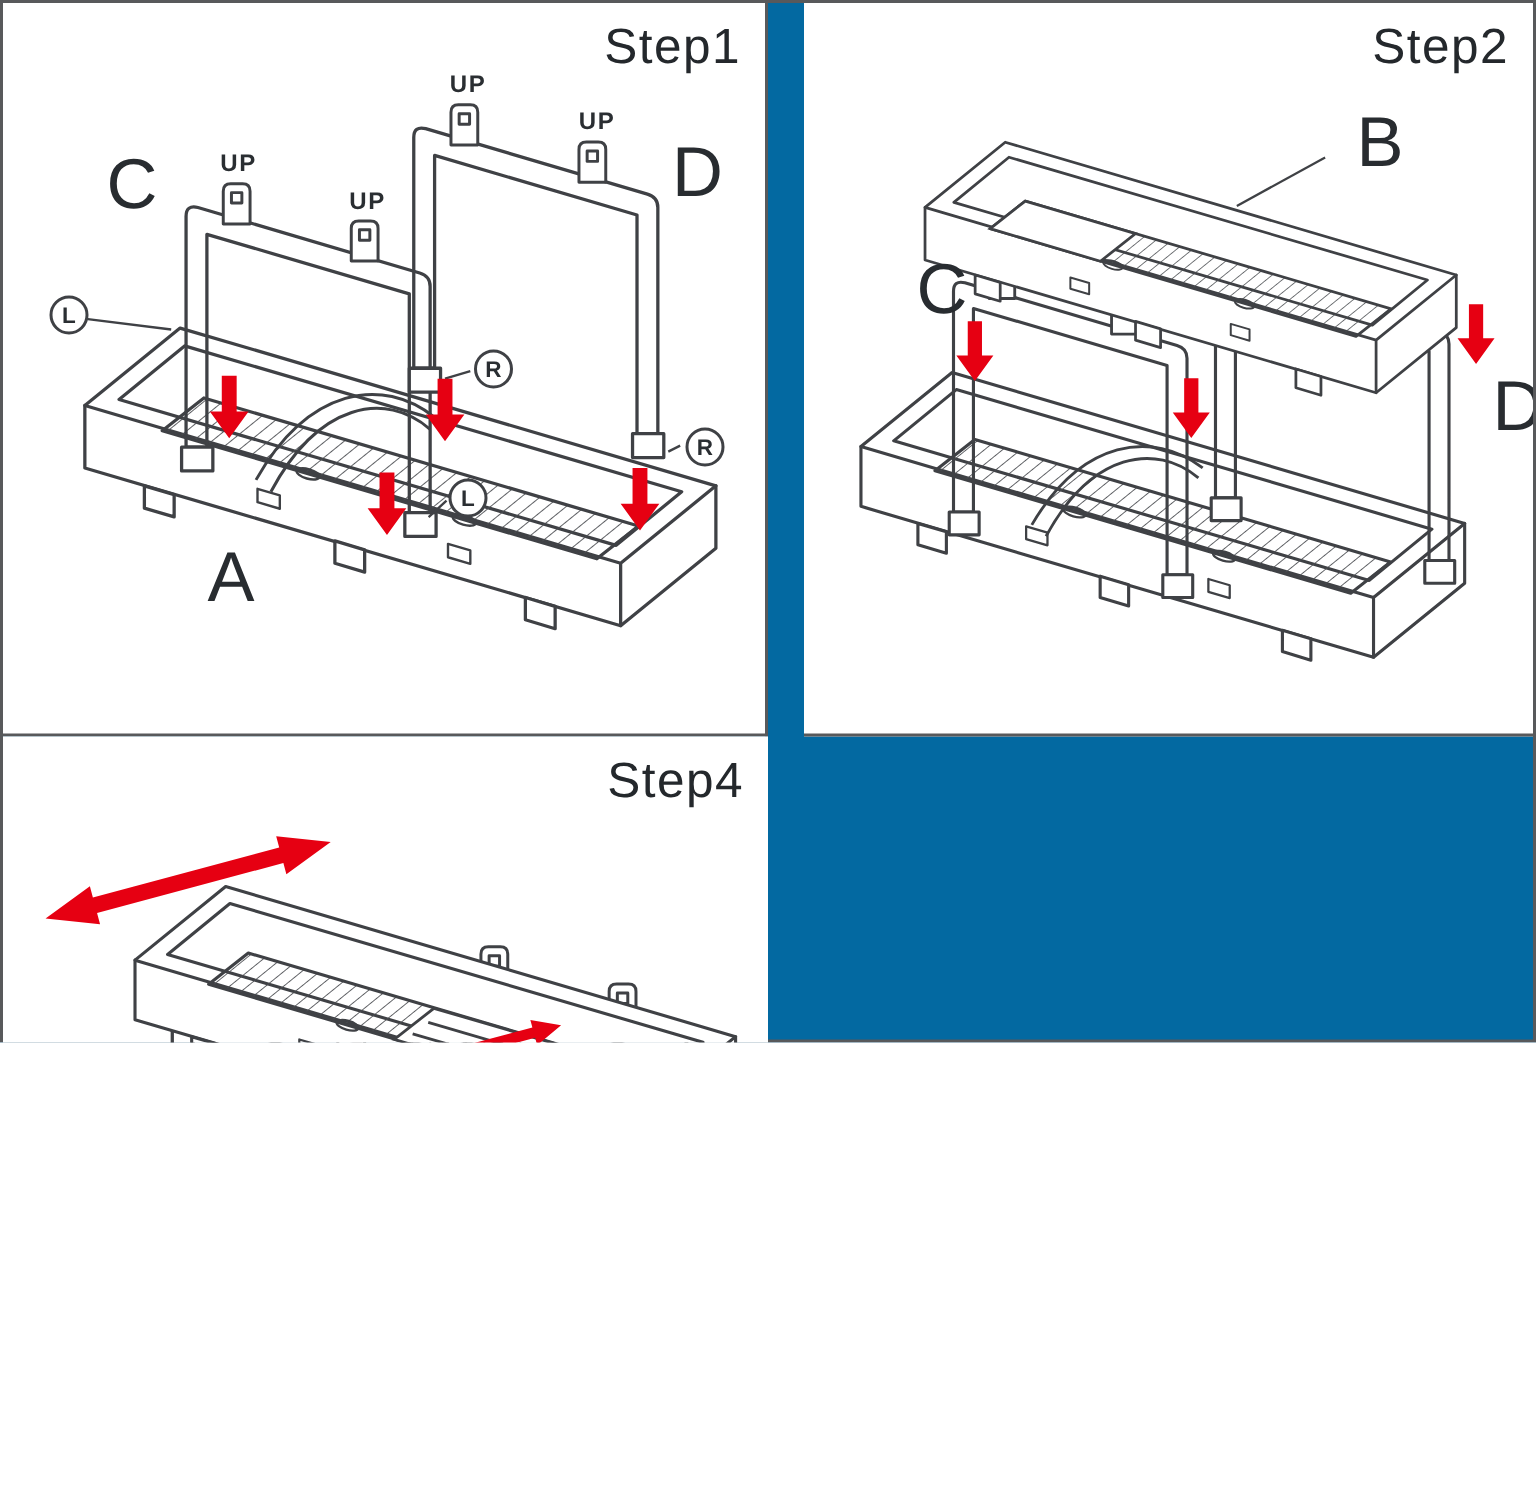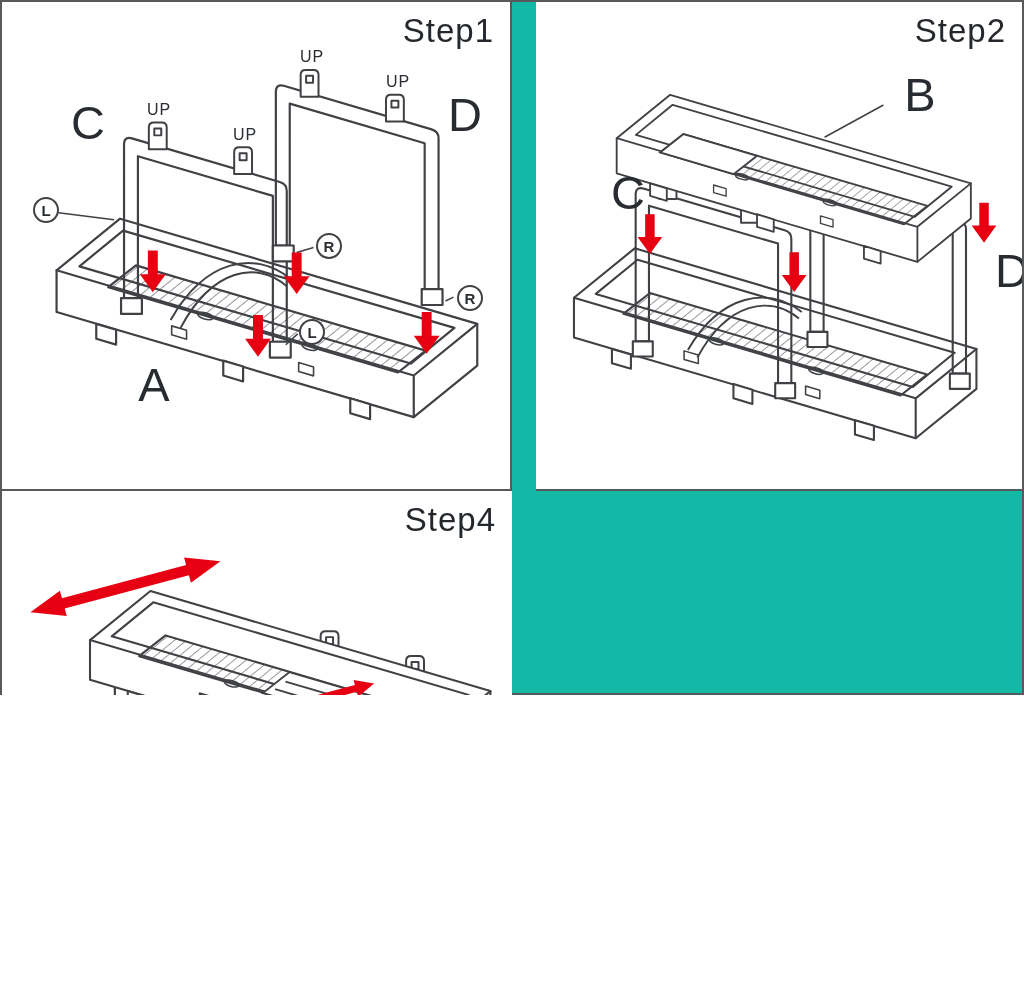--- a/index.html
+++ b/index.html
@@ -1,36 +1,36 @@
 <!DOCTYPE html>
 <html><head>
 <meta charset="utf-8">
 <style>
   html,body{margin:0;padding:0;background:#fff;}
   .page{
     position:relative;width:1024px;height:695px;box-sizing:border-box;
-    border:2px solid #58595b;background:#14b8a6;
+    border:2px solid #58595b;background:#0369a1;
     font-family:"Liberation Sans", sans-serif;color:#24282c;
     display:grid;grid-template-columns:510px 510px;grid-template-rows:489px 498px;
   }
   .quad{position:relative;overflow:hidden;background:#fff;}
   .q1{border-right:2px solid #58595b;border-bottom:2px solid #58595b;}
   .q2{border-bottom:2px solid #58595b;margin-left:24px;}
   .q3{border-right:2px solid #58595b;}
   .quad svg.art{position:absolute;left:0;top:0;width:100%;height:100%;}
   .step-title{
     position:absolute;right:16px;top:10px;font-size:33px;color:#24282c;
     letter-spacing:1px;white-space:nowrap;
   }
   .part-label{
     position:absolute;font-size:47px;color:#282c30;transform:translate(-50%,-50%);
     white-space:nowrap;
   }
   .up-label{
-    position:absolute;font-size:16px;font-weight:400;color:#2a2e32;
+    position:absolute;font-size:16px;font-weight:700;color:#2a2e32;
     transform:translate(-50%,-50%);letter-spacing:1px;
   }
   .circle-mark{
     position:absolute;width:26px;height:26px;border:2px solid #3f4145;border-radius:50%;
     font-size:15px;font-weight:700;color:#2a2e32;display:flex;align-items:center;justify-content:center;
     transform:translate(-50%,-50%);background:#fff;box-sizing:border-box;
   }
 </style>
 </head>
 <body>

